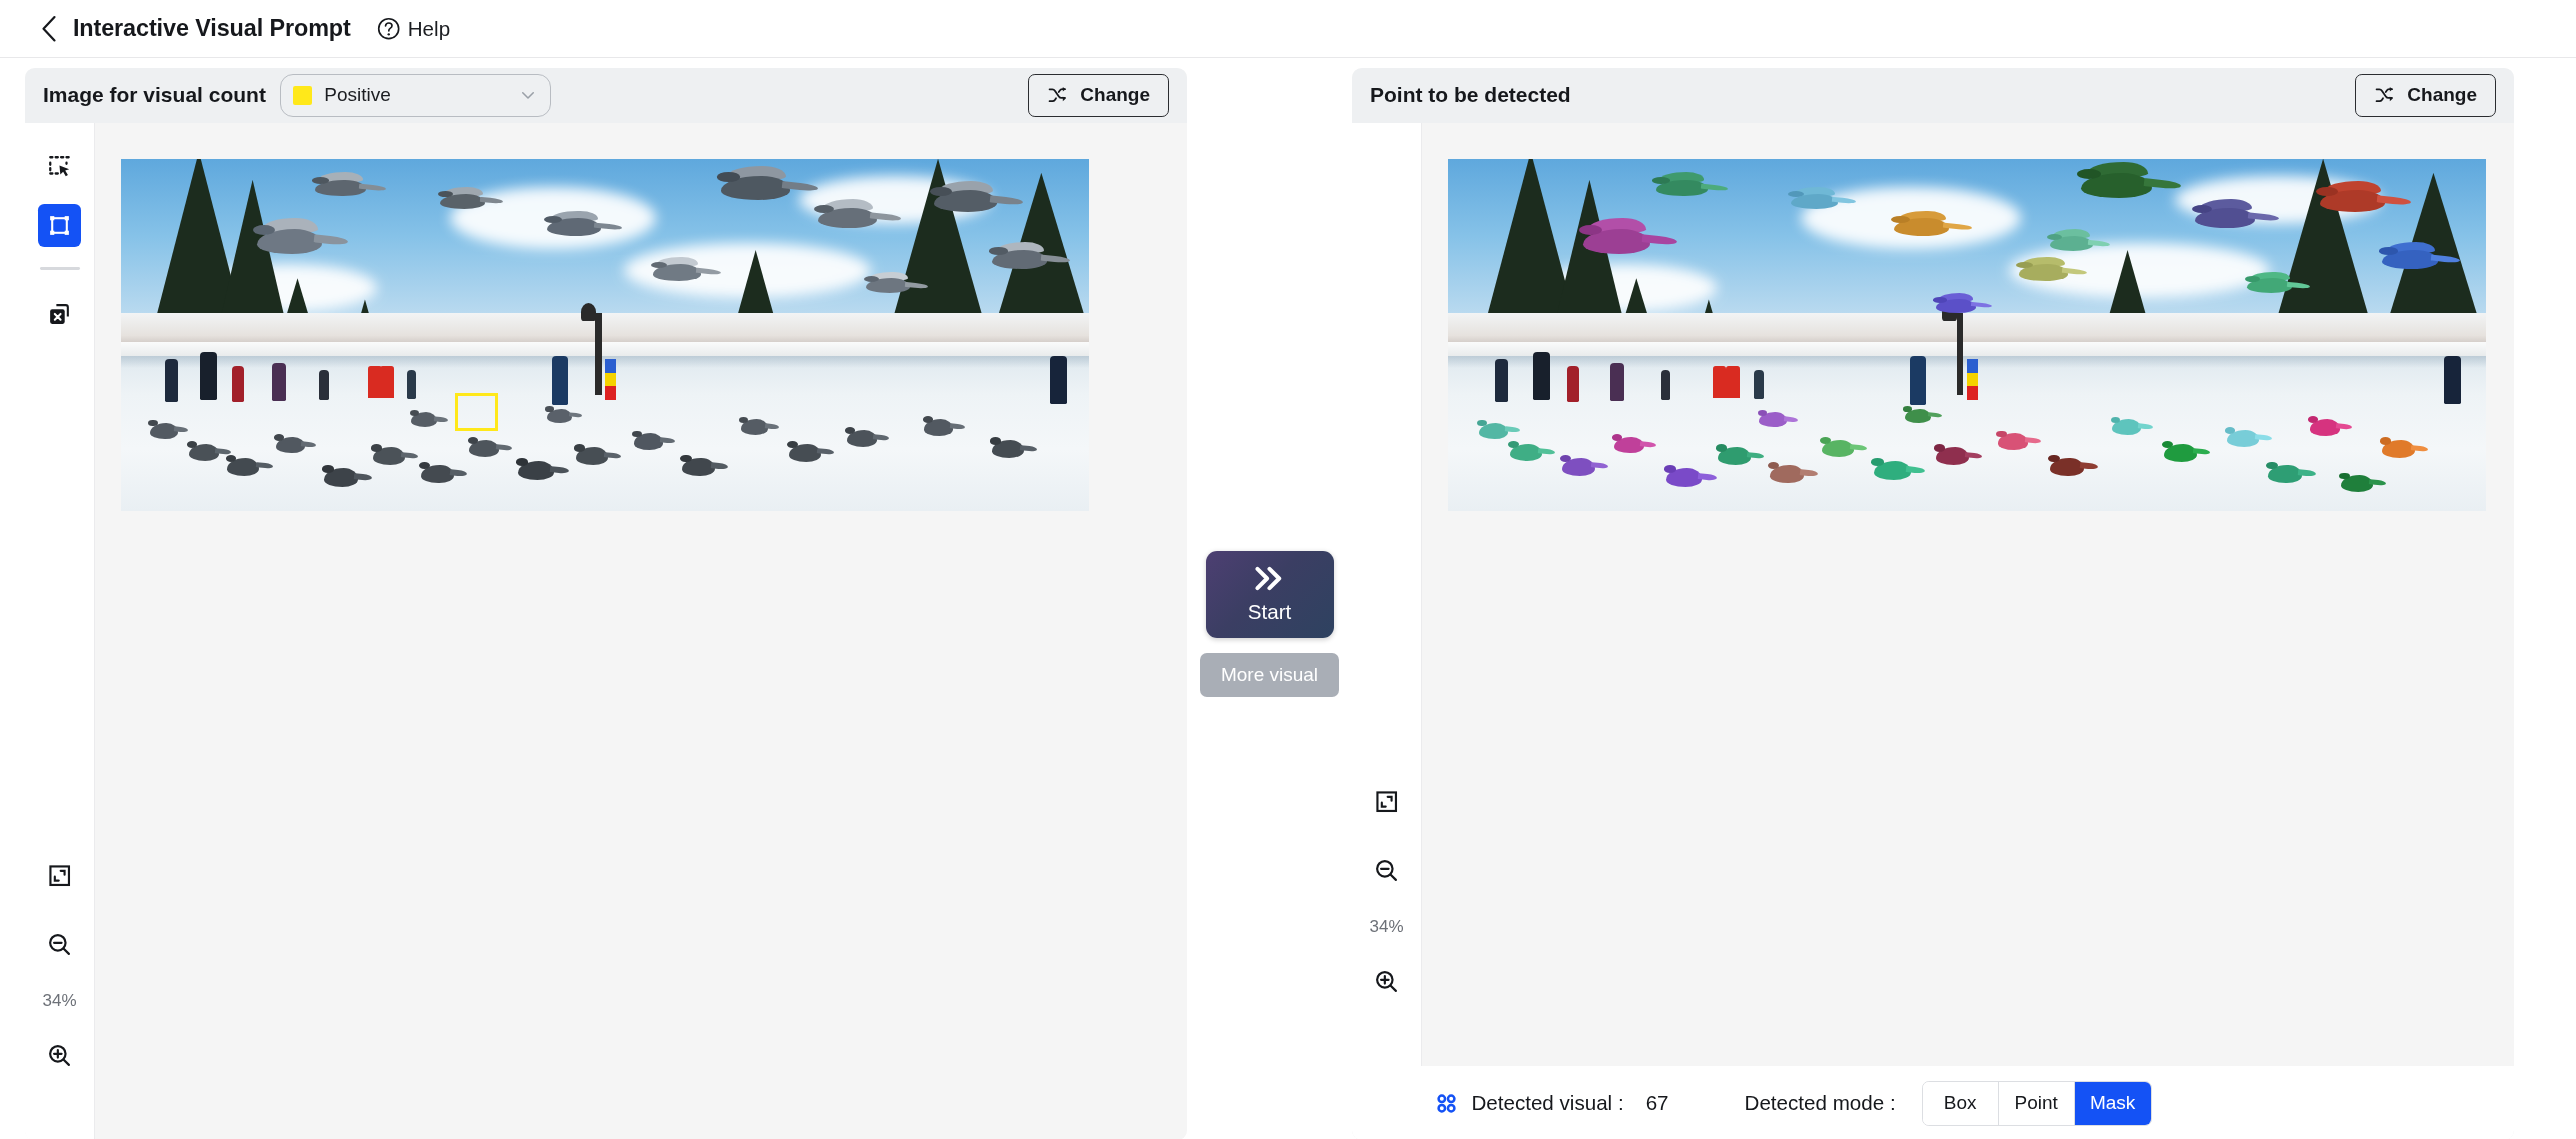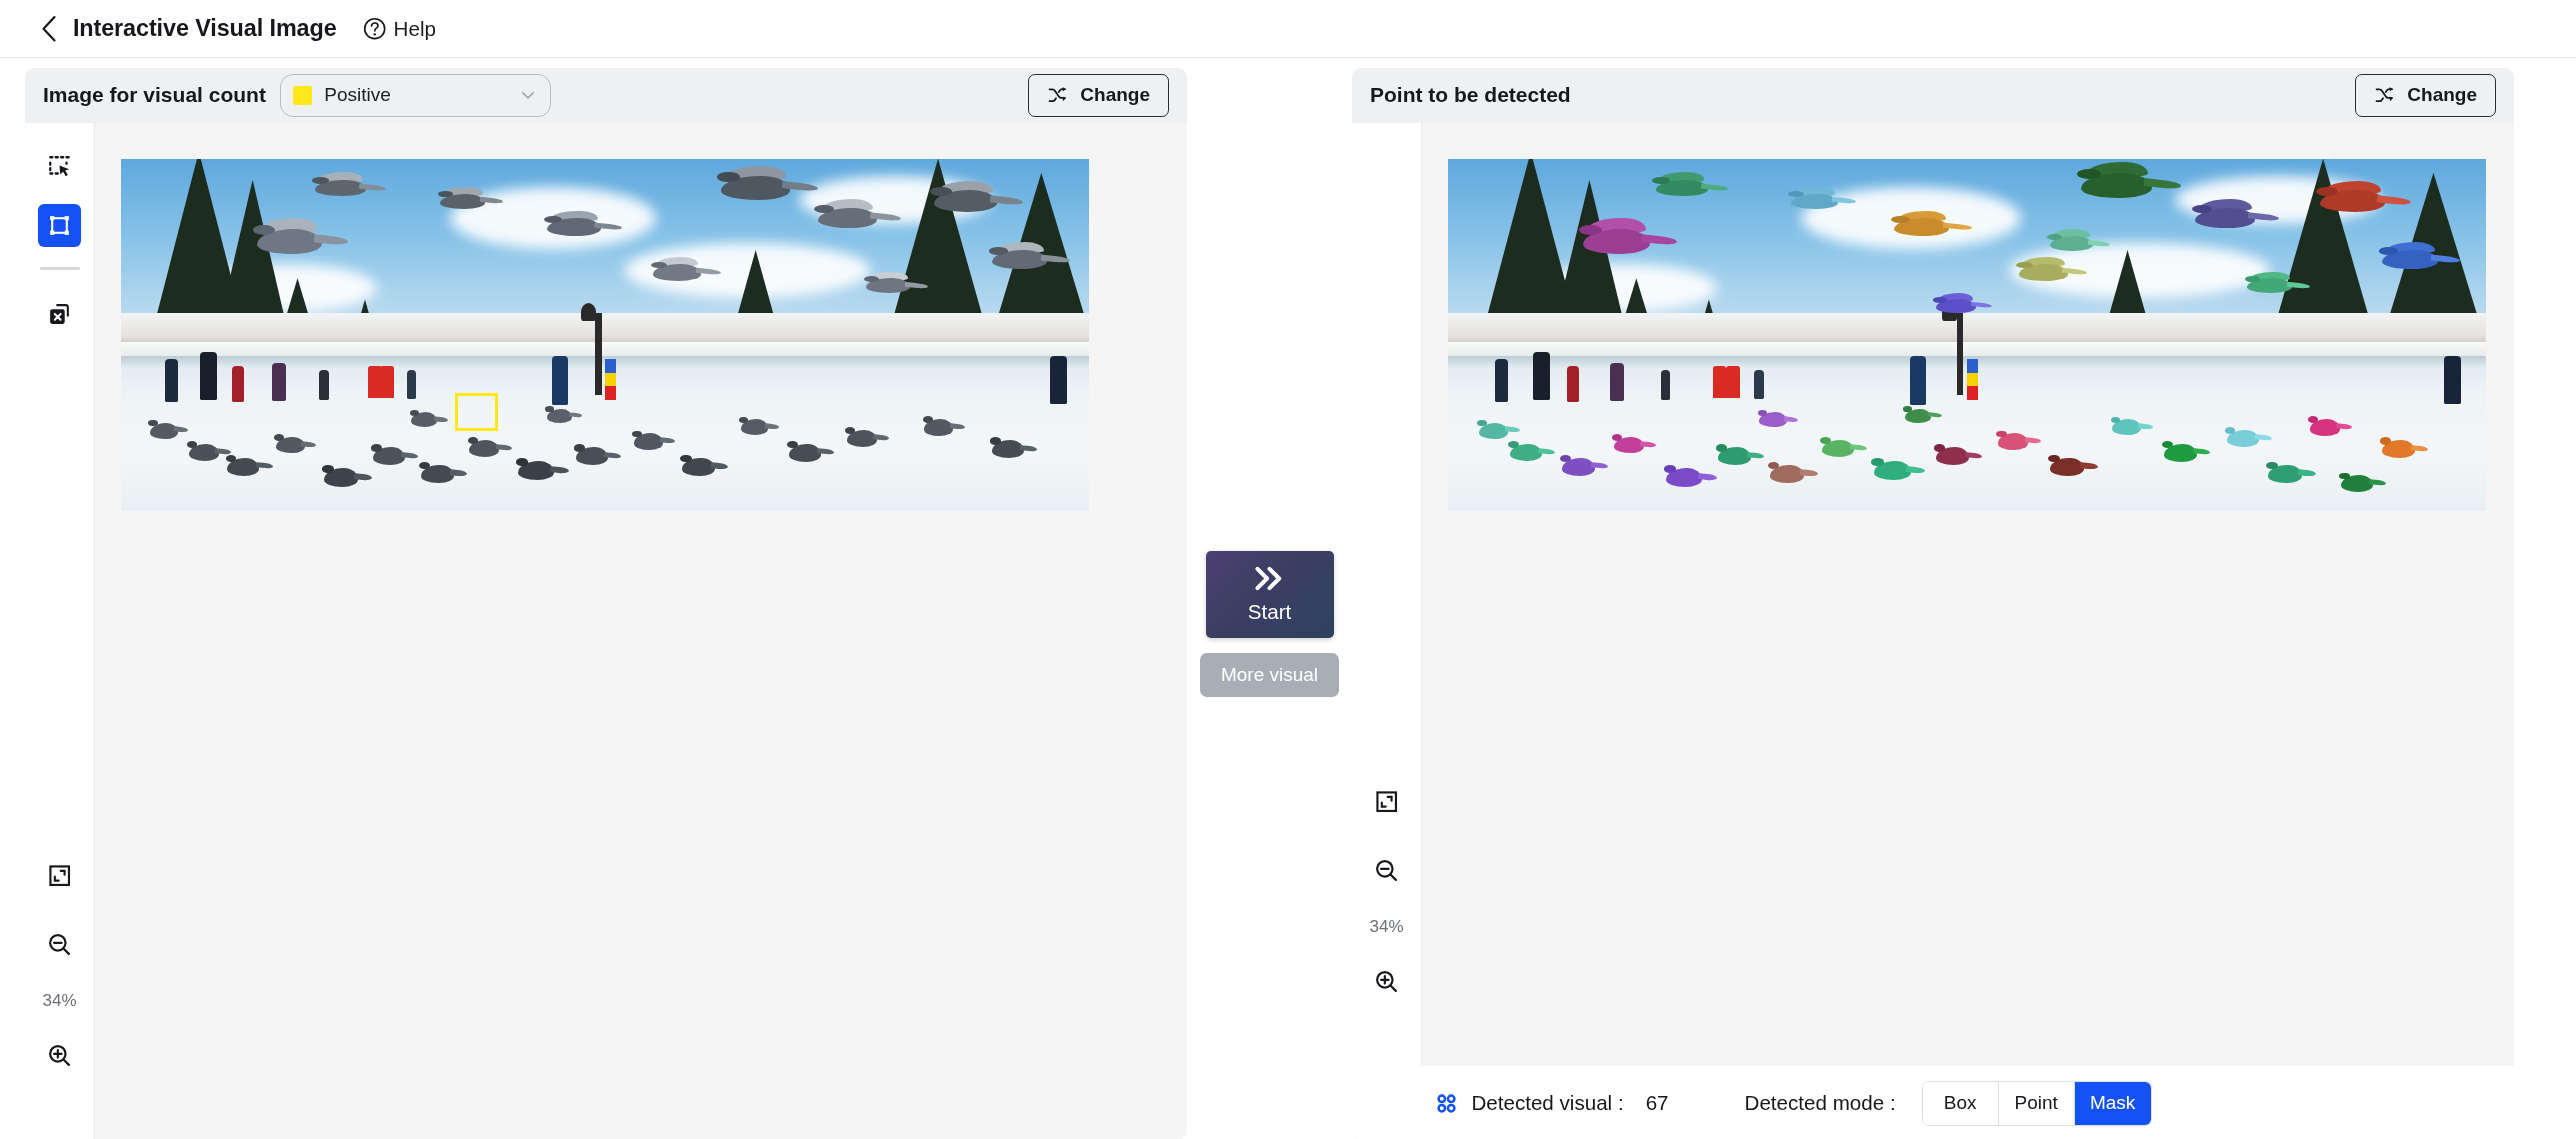--- a/index.html
+++ b/index.html
@@ -93,21 +93,21 @@
   .bird .head{ position:absolute; width:34%; height:40%; left:-6%; top:-16%;
                border-radius:50%; }
   .bird .tail{ position:absolute; width:52%; height:30%; right:-40%; top:30%;
                border-radius:6% 60% 60% 6%; transform:rotate(6deg); }
   .flyer .wing{ position:absolute; width:86%; height:64%; left:8%; top:-44%;
                border-radius:60% 40% 50% 50% / 70% 70% 30% 30%; }
 
   .sel-box{ position:absolute; border:3.4px solid #ffe81a; }
 
   
-  .start-btn{ width:128px; height:87px; border-radius:5px; cursor:pointer;
+  .start-btn{ width:128px; height:87px; border-radius:11px; cursor:pointer;
     background:linear-gradient(135deg,#4d3f72 0%,#3b3e63 45%,#2e4260 100%);
     display:flex; flex-direction:column; align-items:center; justify-content:center; gap:6.9px;
     box-shadow:0 1.4px 4.8px rgba(0,0,0,.18); }
   .start-label{ color:#fff; font-size:20.6px; }
   .more-btn{ margin-top:15px; width:139px; height:44px; border-radius:6.9px;
              background:#a9aeb6; display:flex; align-items:center; justify-content:center;
              cursor:pointer; }
   .more-label{ color:#fff; font-size:19px; }
 
   
@@ -127,21 +127,21 @@
 </style>
 </head>
 <body>
 
 <div class="topbar">
   <div class="back-btn">
     <svg width="18" height="27.5" viewBox="0 0 26 40">
       <path d="M21 3 L5 20 L21 37" fill="none" stroke="#16181c" stroke-width="3.2" stroke-linecap="round" stroke-linejoin="round"></path>
     </svg>
   </div>
-  <div class="page-title">Interactive Visual Image</div>
+  <div class="page-title">Interactive Visual Prompt</div>
   <div class="help-wrap">
     <svg width="23.4" height="23.4" viewBox="0 0 34 34">
       <circle cx="17" cy="17" r="14.5" fill="none" stroke="#16181c" stroke-width="2.4"></circle>
       <path d="M12.4 12.8c.3-2.6 2.3-4.1 4.8-4.1 2.7 0 4.6 1.6 4.6 3.9 0 1.9-1 2.9-2.7 4-1.4.9-1.9 1.6-1.9 3v.6" fill="none" stroke="#16181c" stroke-width="2.4" stroke-linecap="round"></path>
       <circle cx="17.1" cy="25.2" r="1.75" fill="#16181c"></circle>
     </svg>
     <span class="help-text">Help</span>
   </div>
 </div>
 

